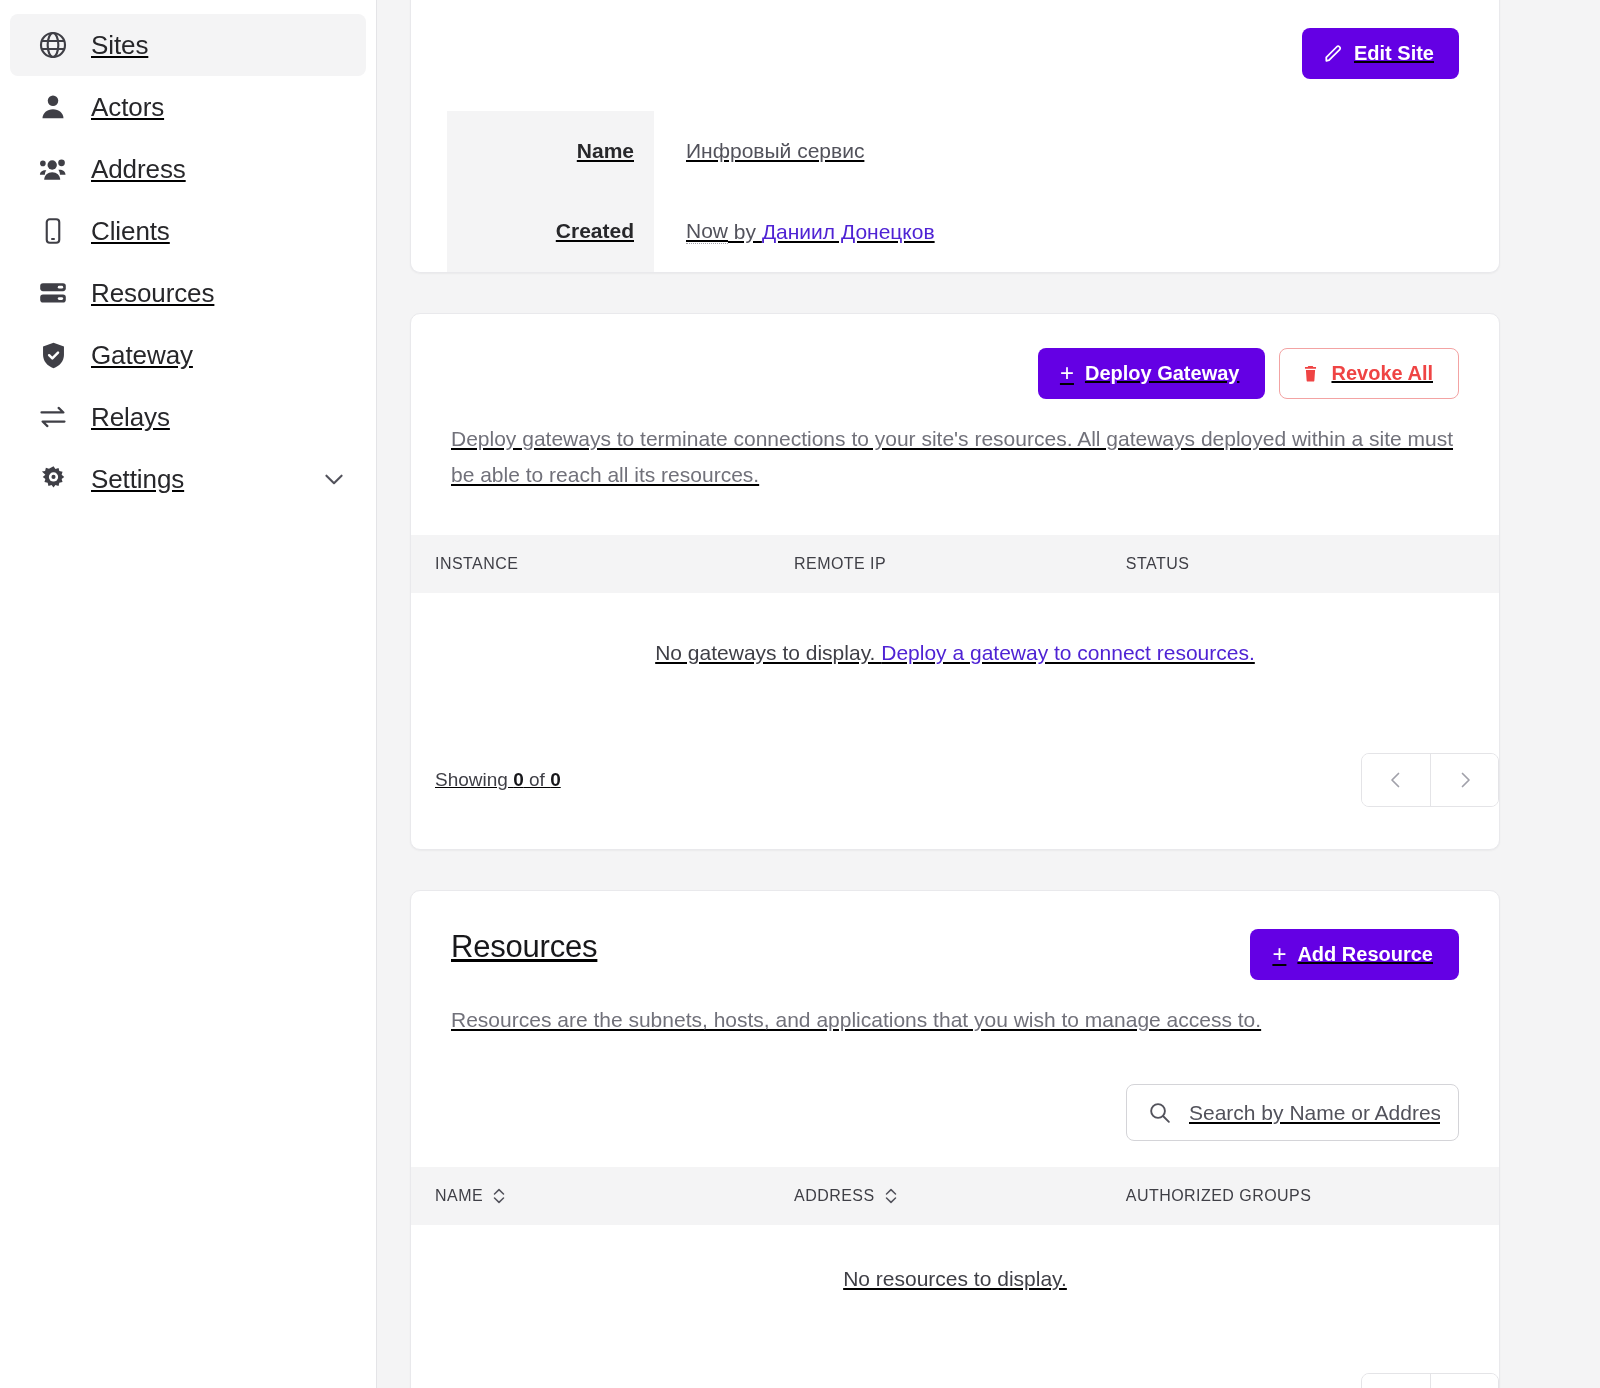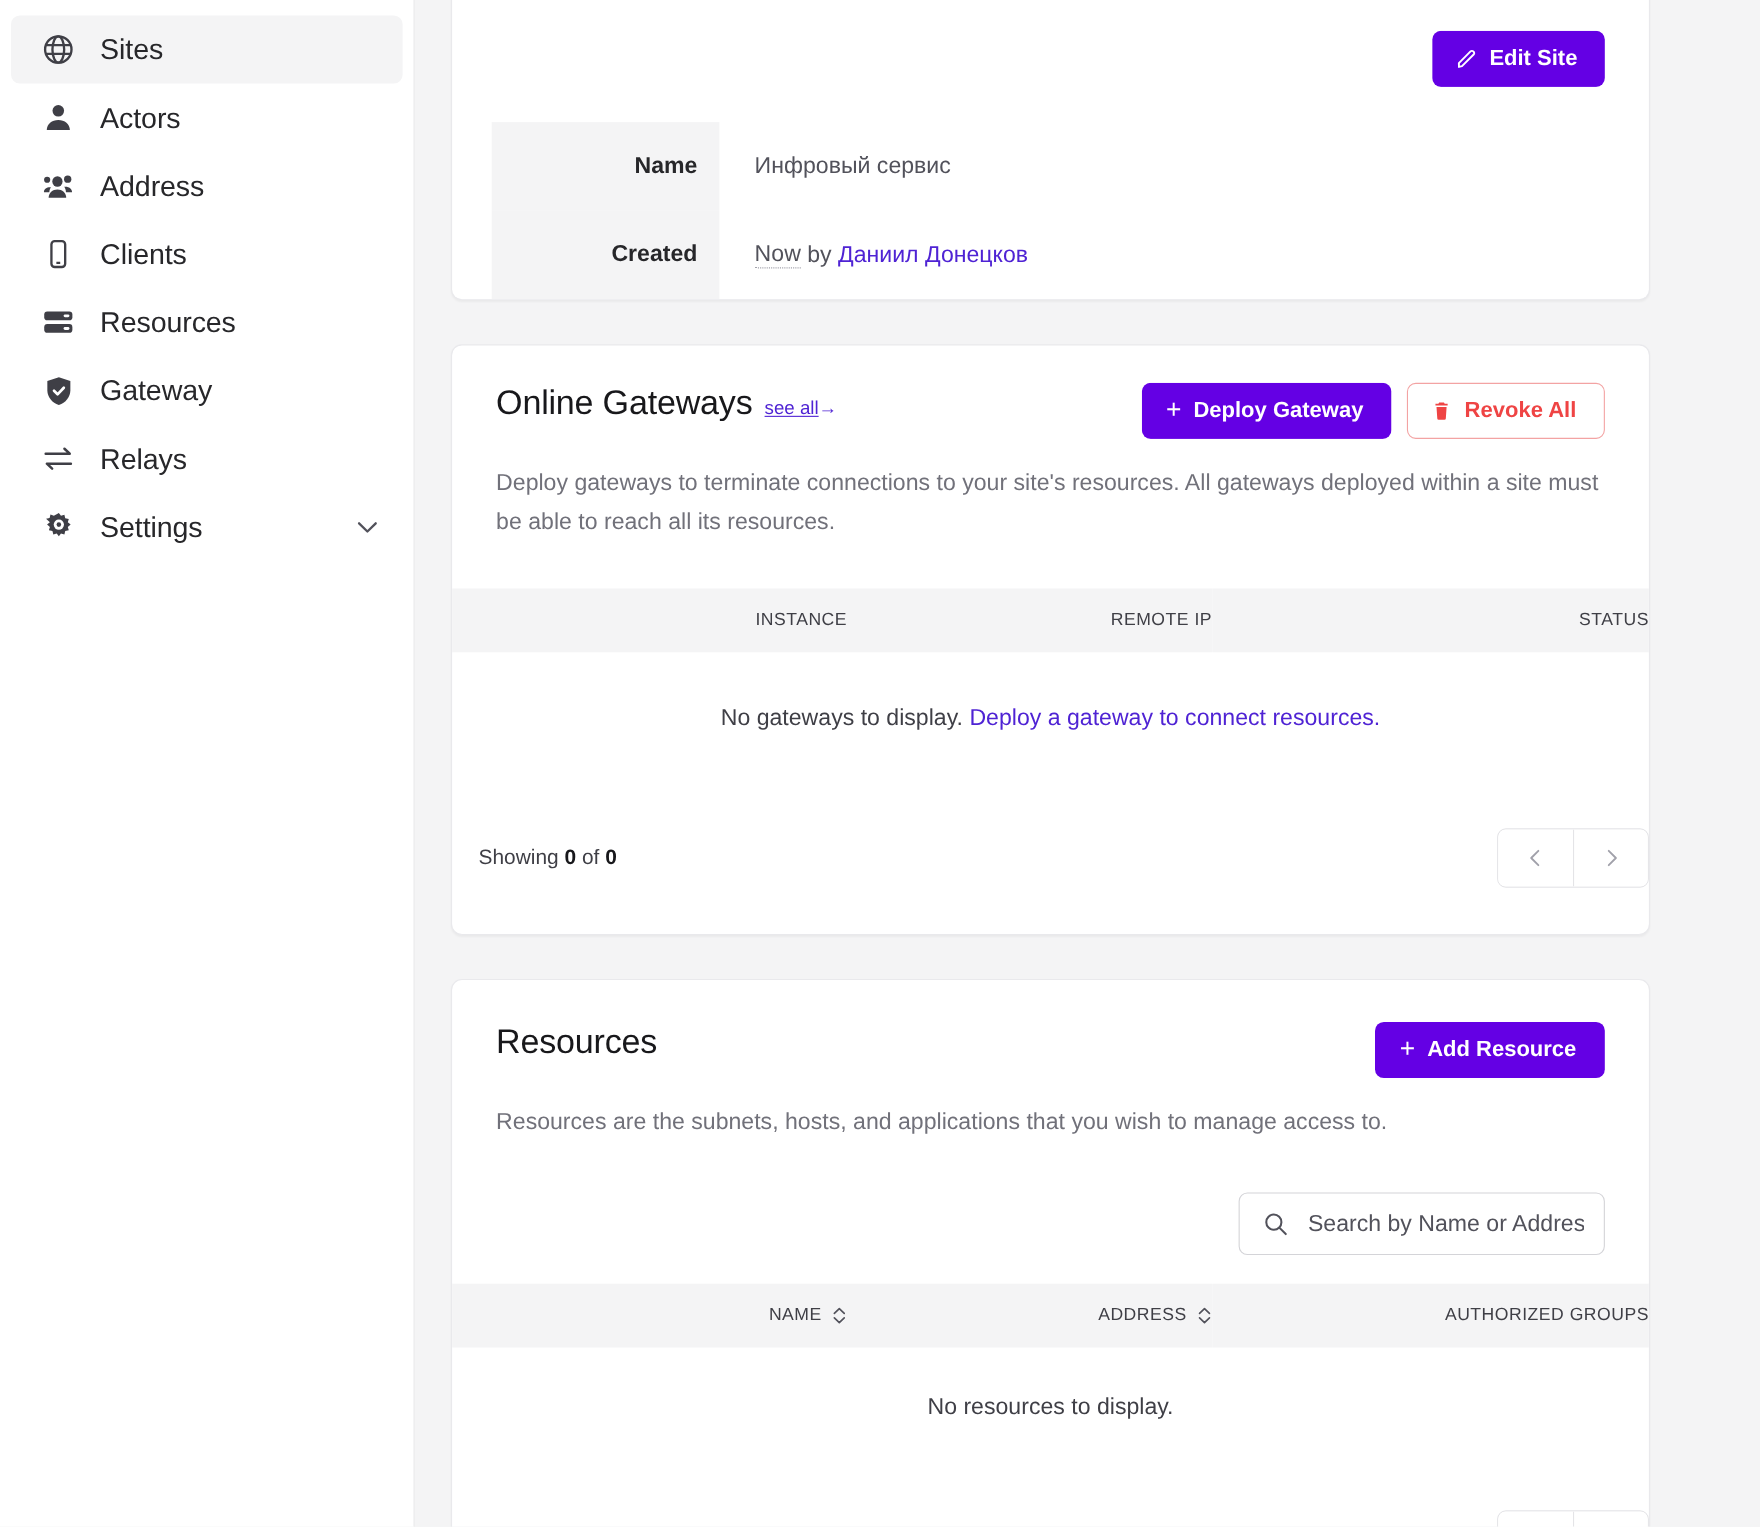--- a/index.html
+++ b/index.html
@@ -5,21 +5,21 @@
   * { box-sizing: border-box; }
   html, body {
     margin: 0; padding: 0;
     width: 1600px; height: 1388px;
     overflow: hidden;
     background: #f4f4f5;
     font-family: "Liberation Sans", sans-serif;
     -webkit-font-smoothing: antialiased;
   }
 
-  #app { display: flex; width: 1540px; height: 1388px; }
+  #app { display: flex; width: 1540px; height: 1388px; text-decoration: underline; }
 
   
   .sidebar {
     width: 377px;
     flex: 0 0 377px;
     background: #ffffff;
     border-right: 1px solid #e4e4e7;
     padding: 14px 10px 0 10px;
   }
   .nav-item {
@@ -156,21 +156,21 @@
 
   
   table.tbl { width: 100%; border-collapse: collapse; table-layout: fixed; }
   .tbl-wrap { margin-top: 42px; }
   .tbl thead th {
     background: #f4f4f5;
     font-size: 16px;
     font-weight: 400;
     letter-spacing: 0.45px;
     color: #3f3f46;
-    text-align: right;
+    text-align: left;
     padding: 20px 0 20px 24px;
     height: 58px;
     vertical-align: middle;
   }
   .th-inner { display: inline-flex; align-items: center; gap: 9px; }
   .sorter { display: inline-flex; flex-direction: column; line-height: 0; color: #52525b; }
   .empty-row td {
     text-align: center;
     padding: 42px 0 38px 0;
     font-size: 21px;
@@ -354,26 +354,20 @@
           <span class="dotted">Now</span>
           <span style="white-space:pre"> by </span>
           <a class="link">Даниил Донецков</a>
         </div>
       </div>
     </section>
 
     <section class="card">
       <div class="sec">
         <div class="sec-top">
-          <div class="sec-title-wrap">
-            <h2 class="sec-title">Online Gateways</h2>
-            <a class="see-all">
-              <span>see all</span><span class="arr">→</span>
-            </a>
-          </div>
           <div class="sec-actions">
             <button class="btn btn-primary btn-deploy">
               <span class="plus">+</span>
               <span>Deploy Gateway</span>
             </button>
             <button class="btn btn-danger btn-revoke">
               <span style="display:flex">
                 <svg width="19" height="19" viewBox="0 0 24 24" fill="#ef4444">
                   <path d="M9.2 2.4h5.6l.8 1.5H19v2.1H5V3.9h3.4z"></path>
                   <path d="M6.2 7.6h11.6l-.9 13.1a1.6 1.6 0 0 1-1.6 1.5H8.7a1.6 1.6 0 0 1-1.6-1.5z"></path>

